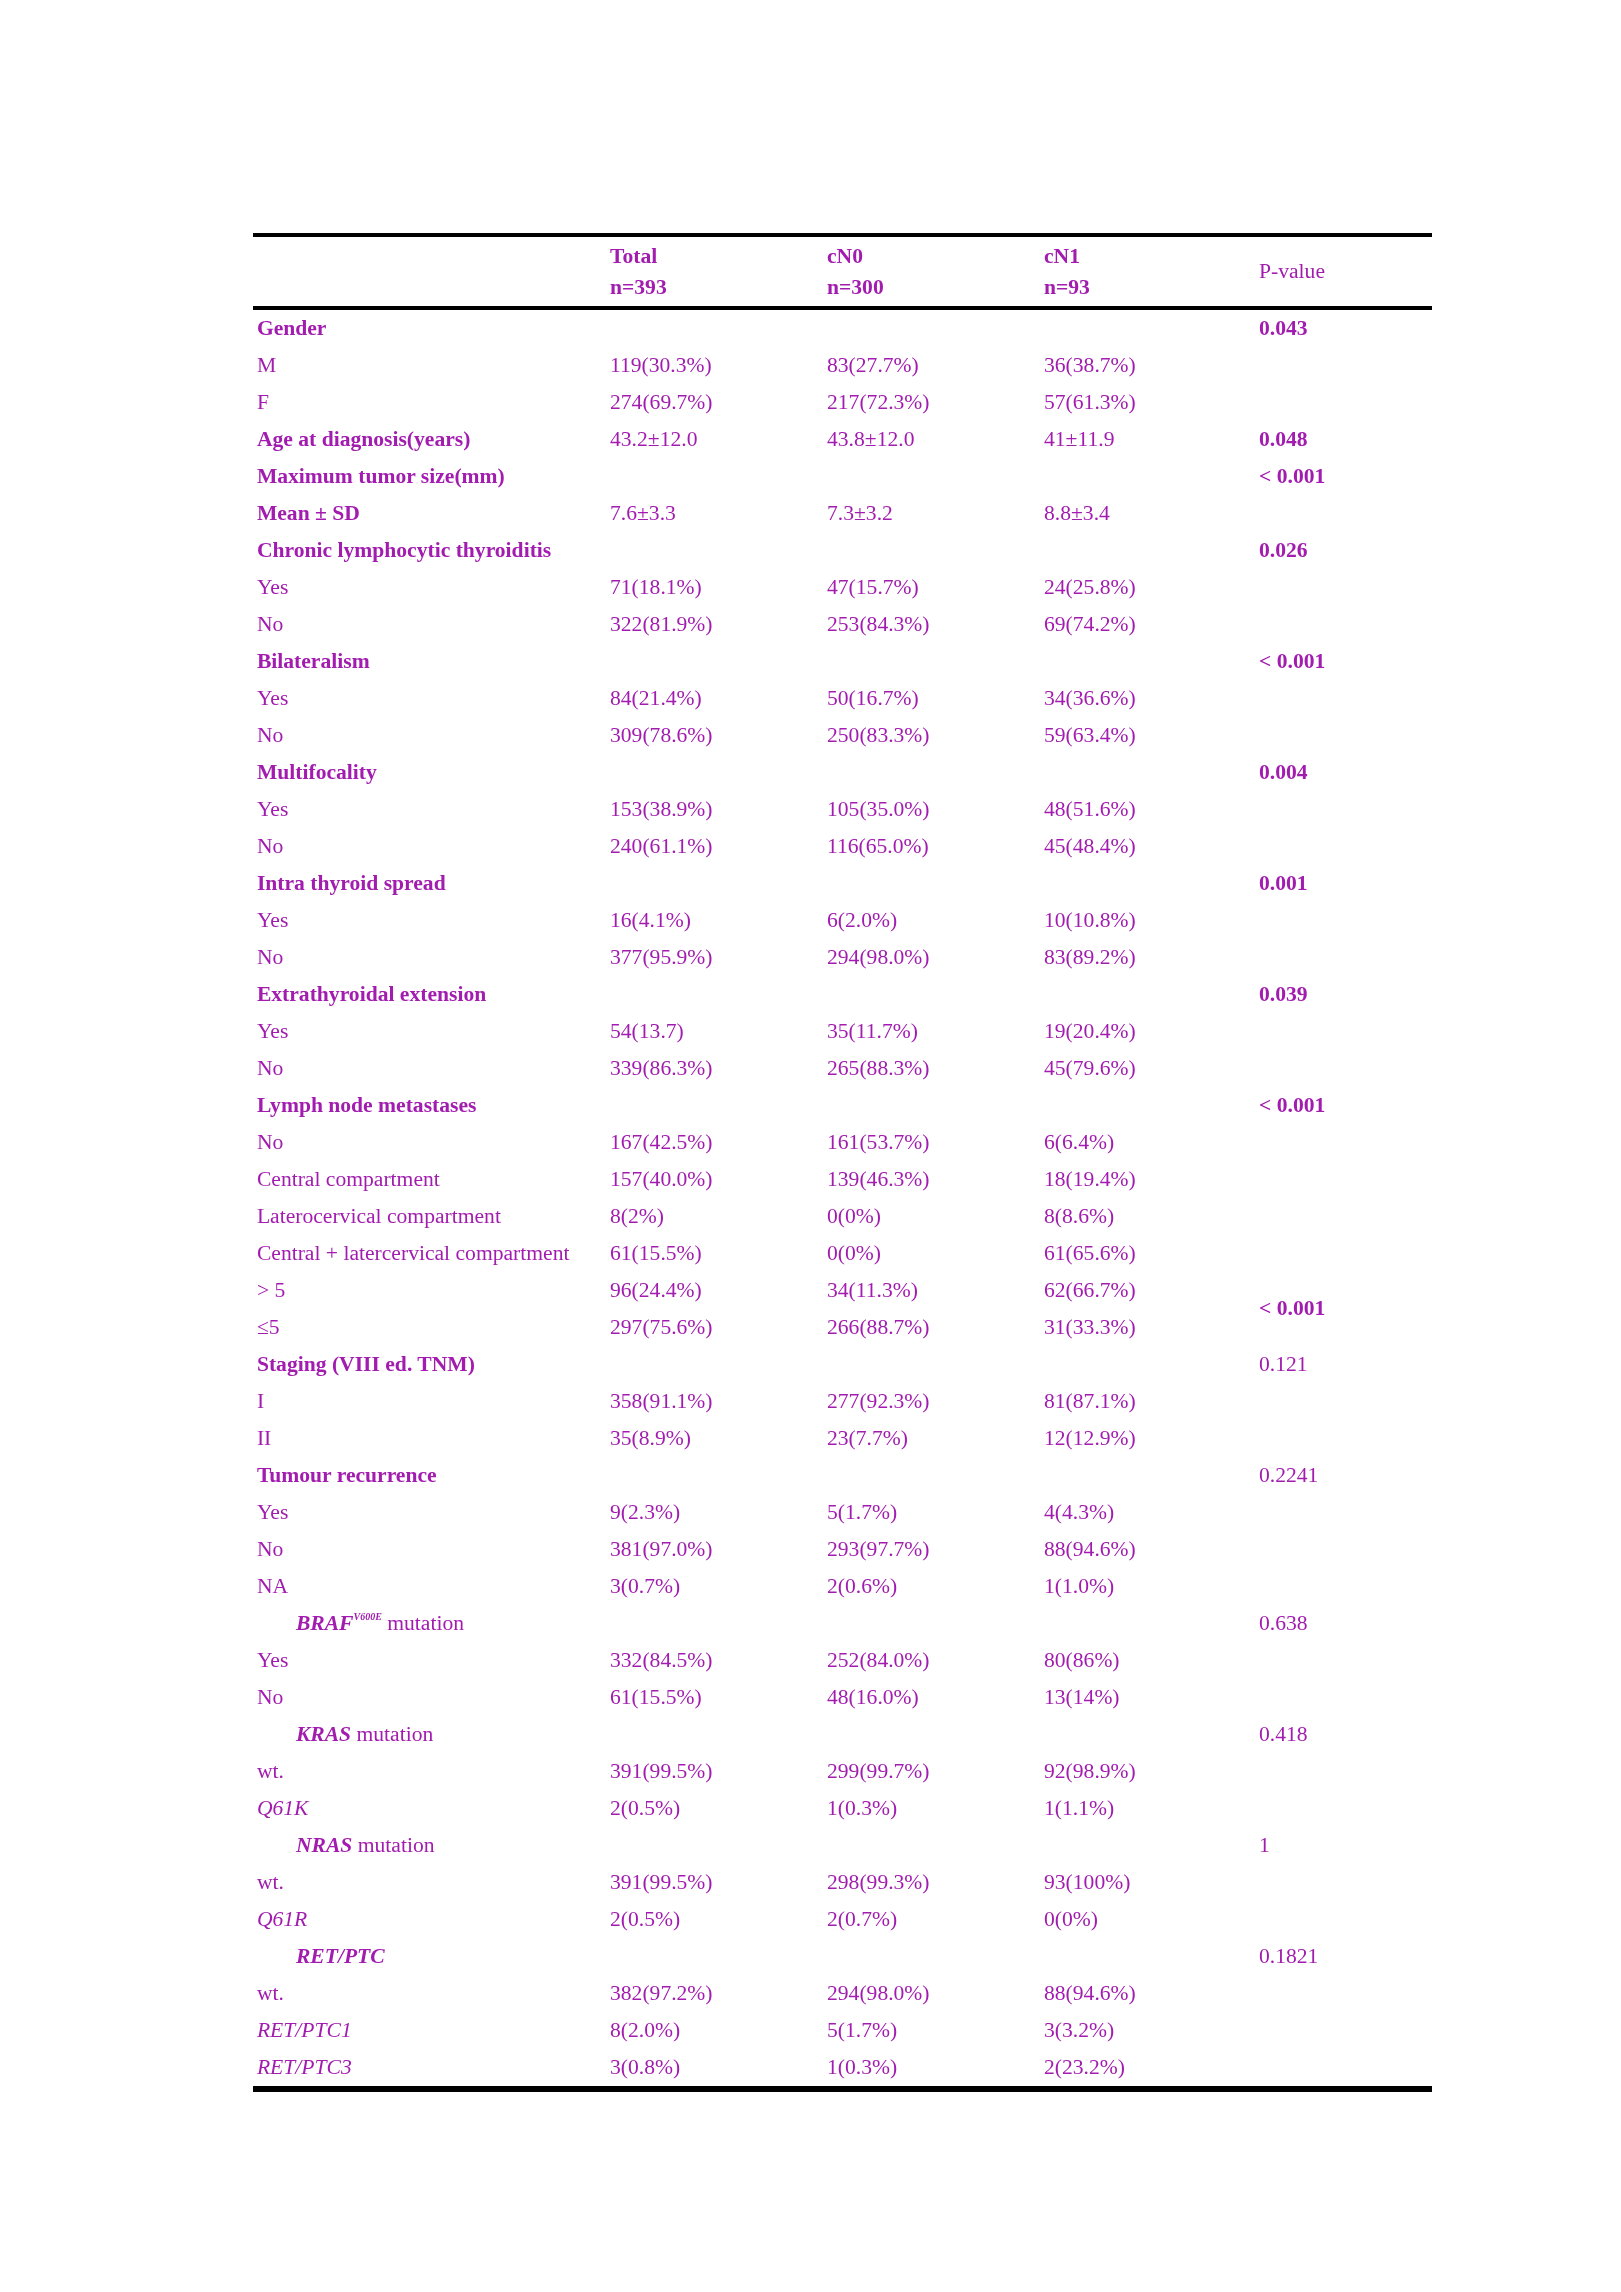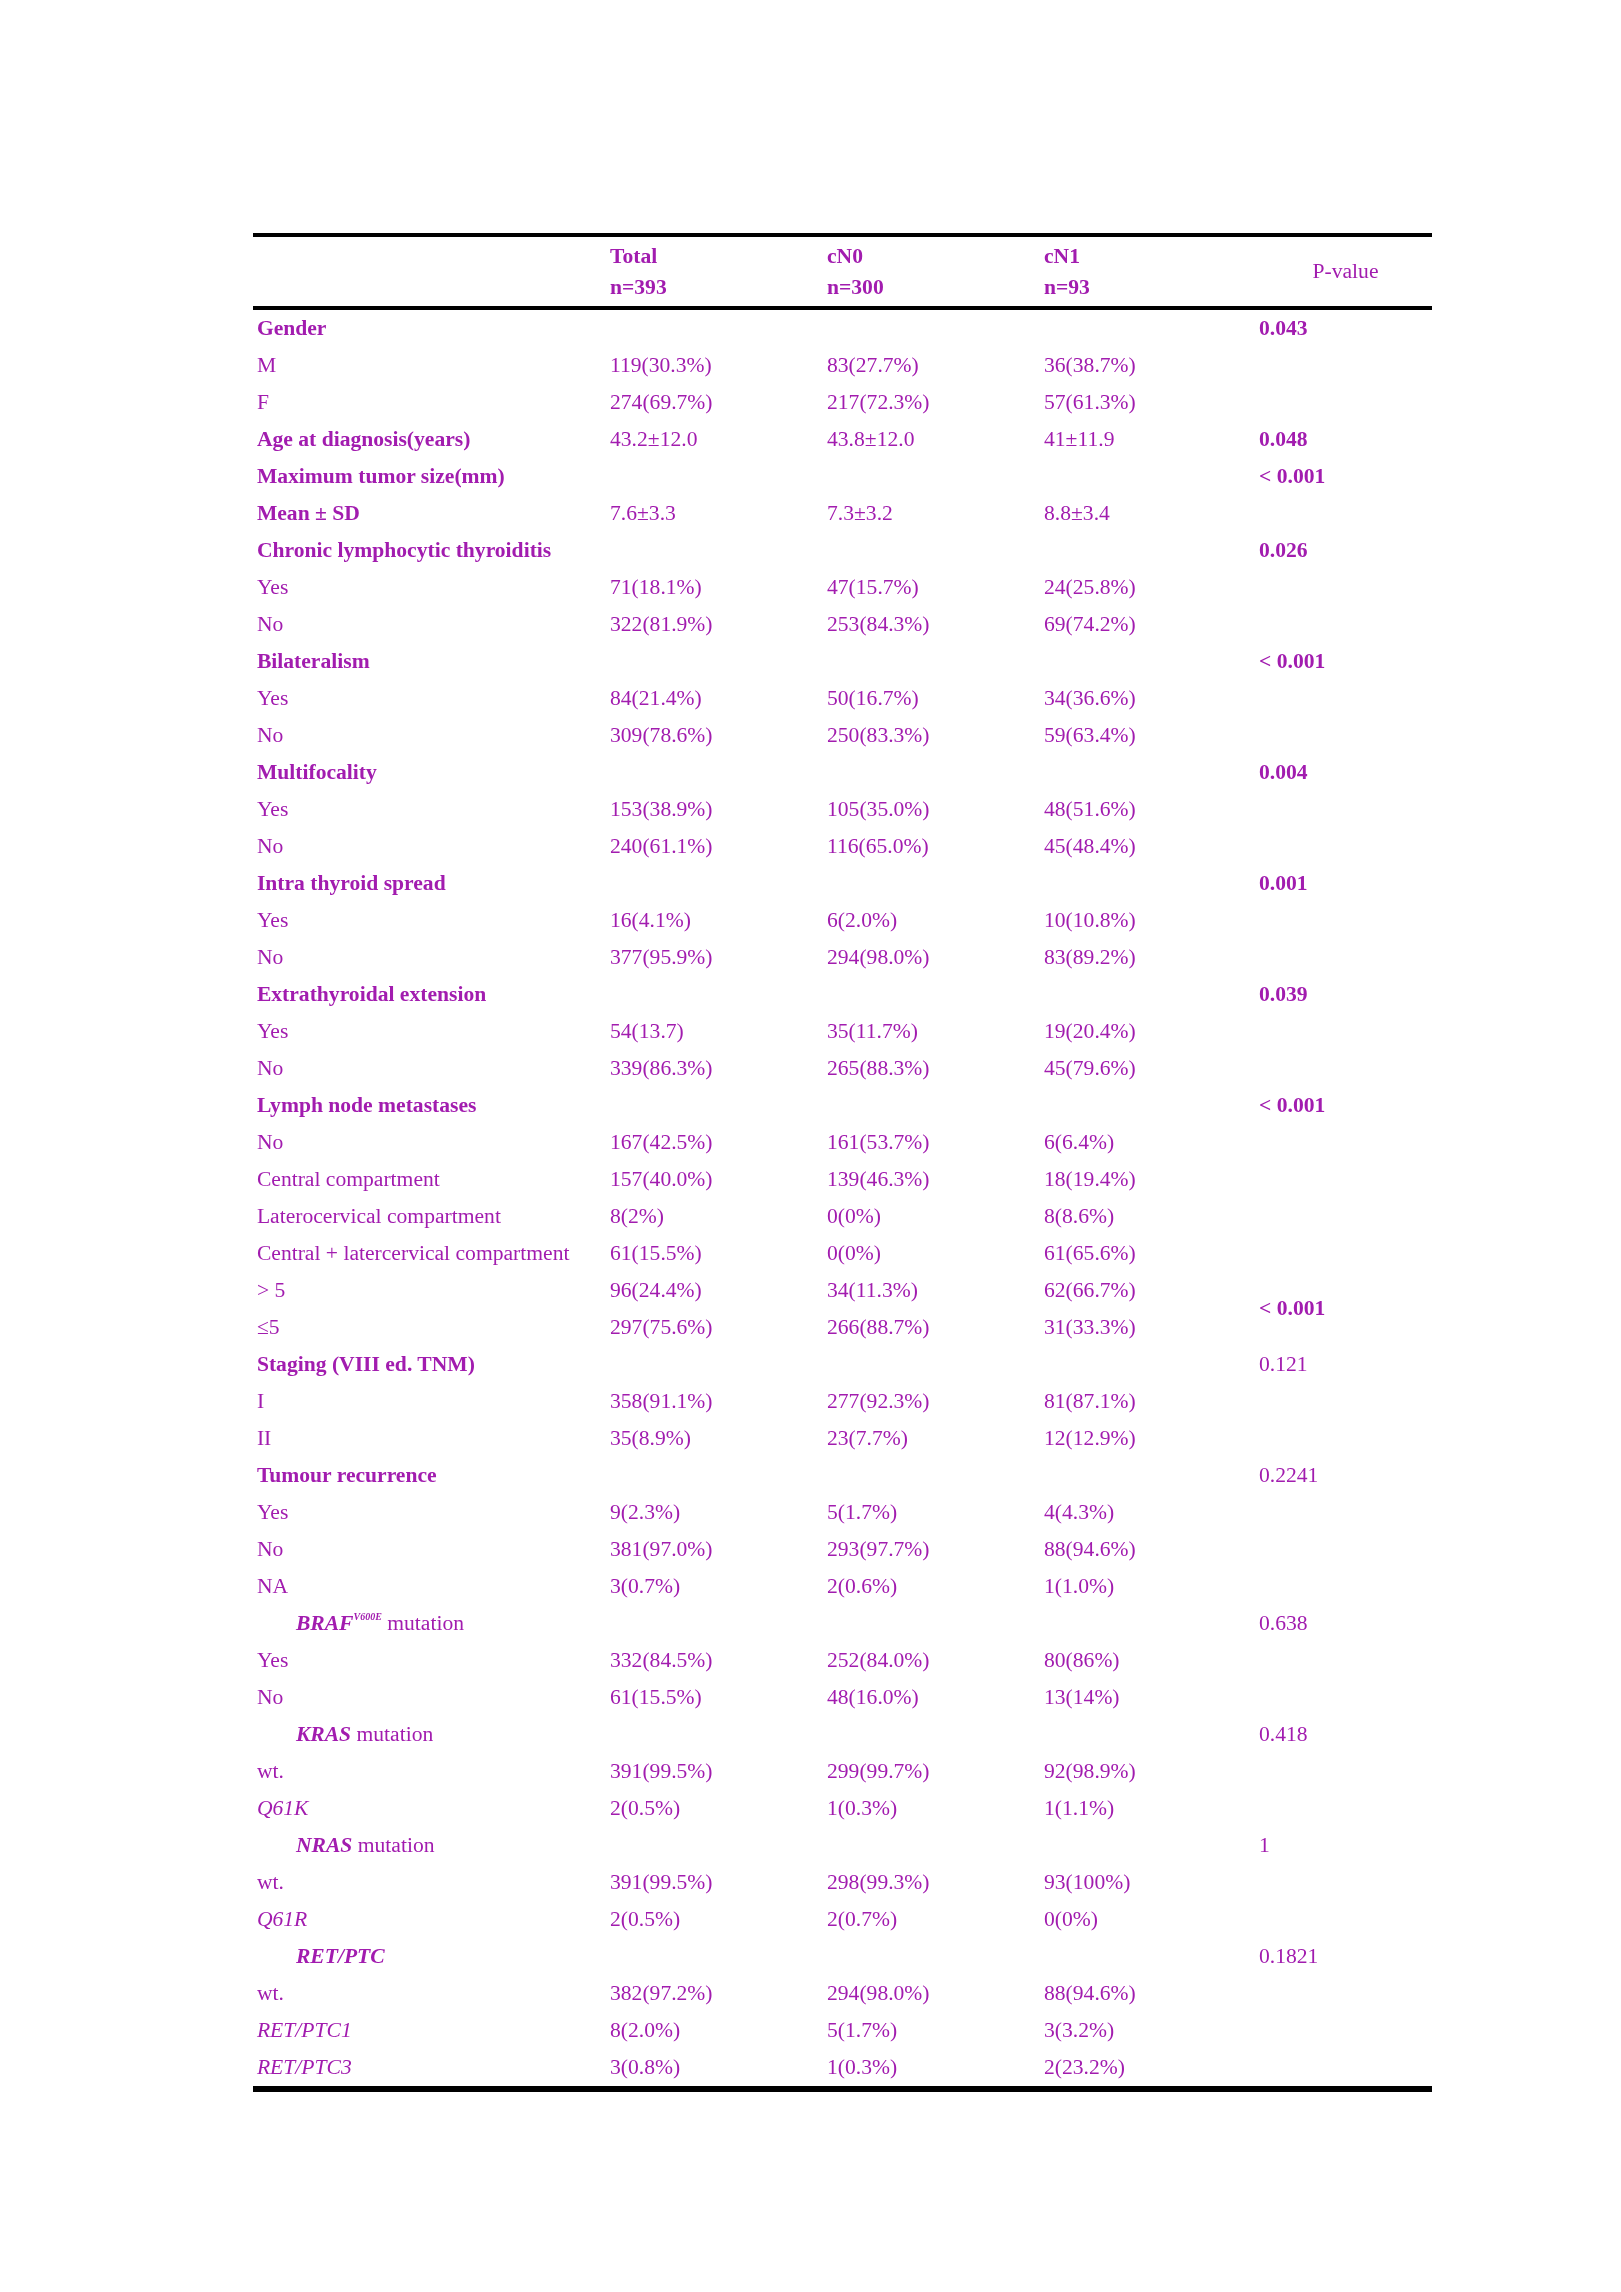--- a/index.html
+++ b/index.html
@@ -43,21 +43,20 @@
     vertical-align: middle;
     height: 69px;
     padding: 0;
   }
   .hline {
     line-height: 31px;
     font-weight: bold;
   }
   .pv-header {
     font-weight: normal;
-    text-align: center;
   }
   tbody td {
     height: 37px;
     padding: 0;
     vertical-align: middle;
     text-align: left;
     line-height: 25.5px;
     white-space: nowrap;
     overflow: visible;
   }

